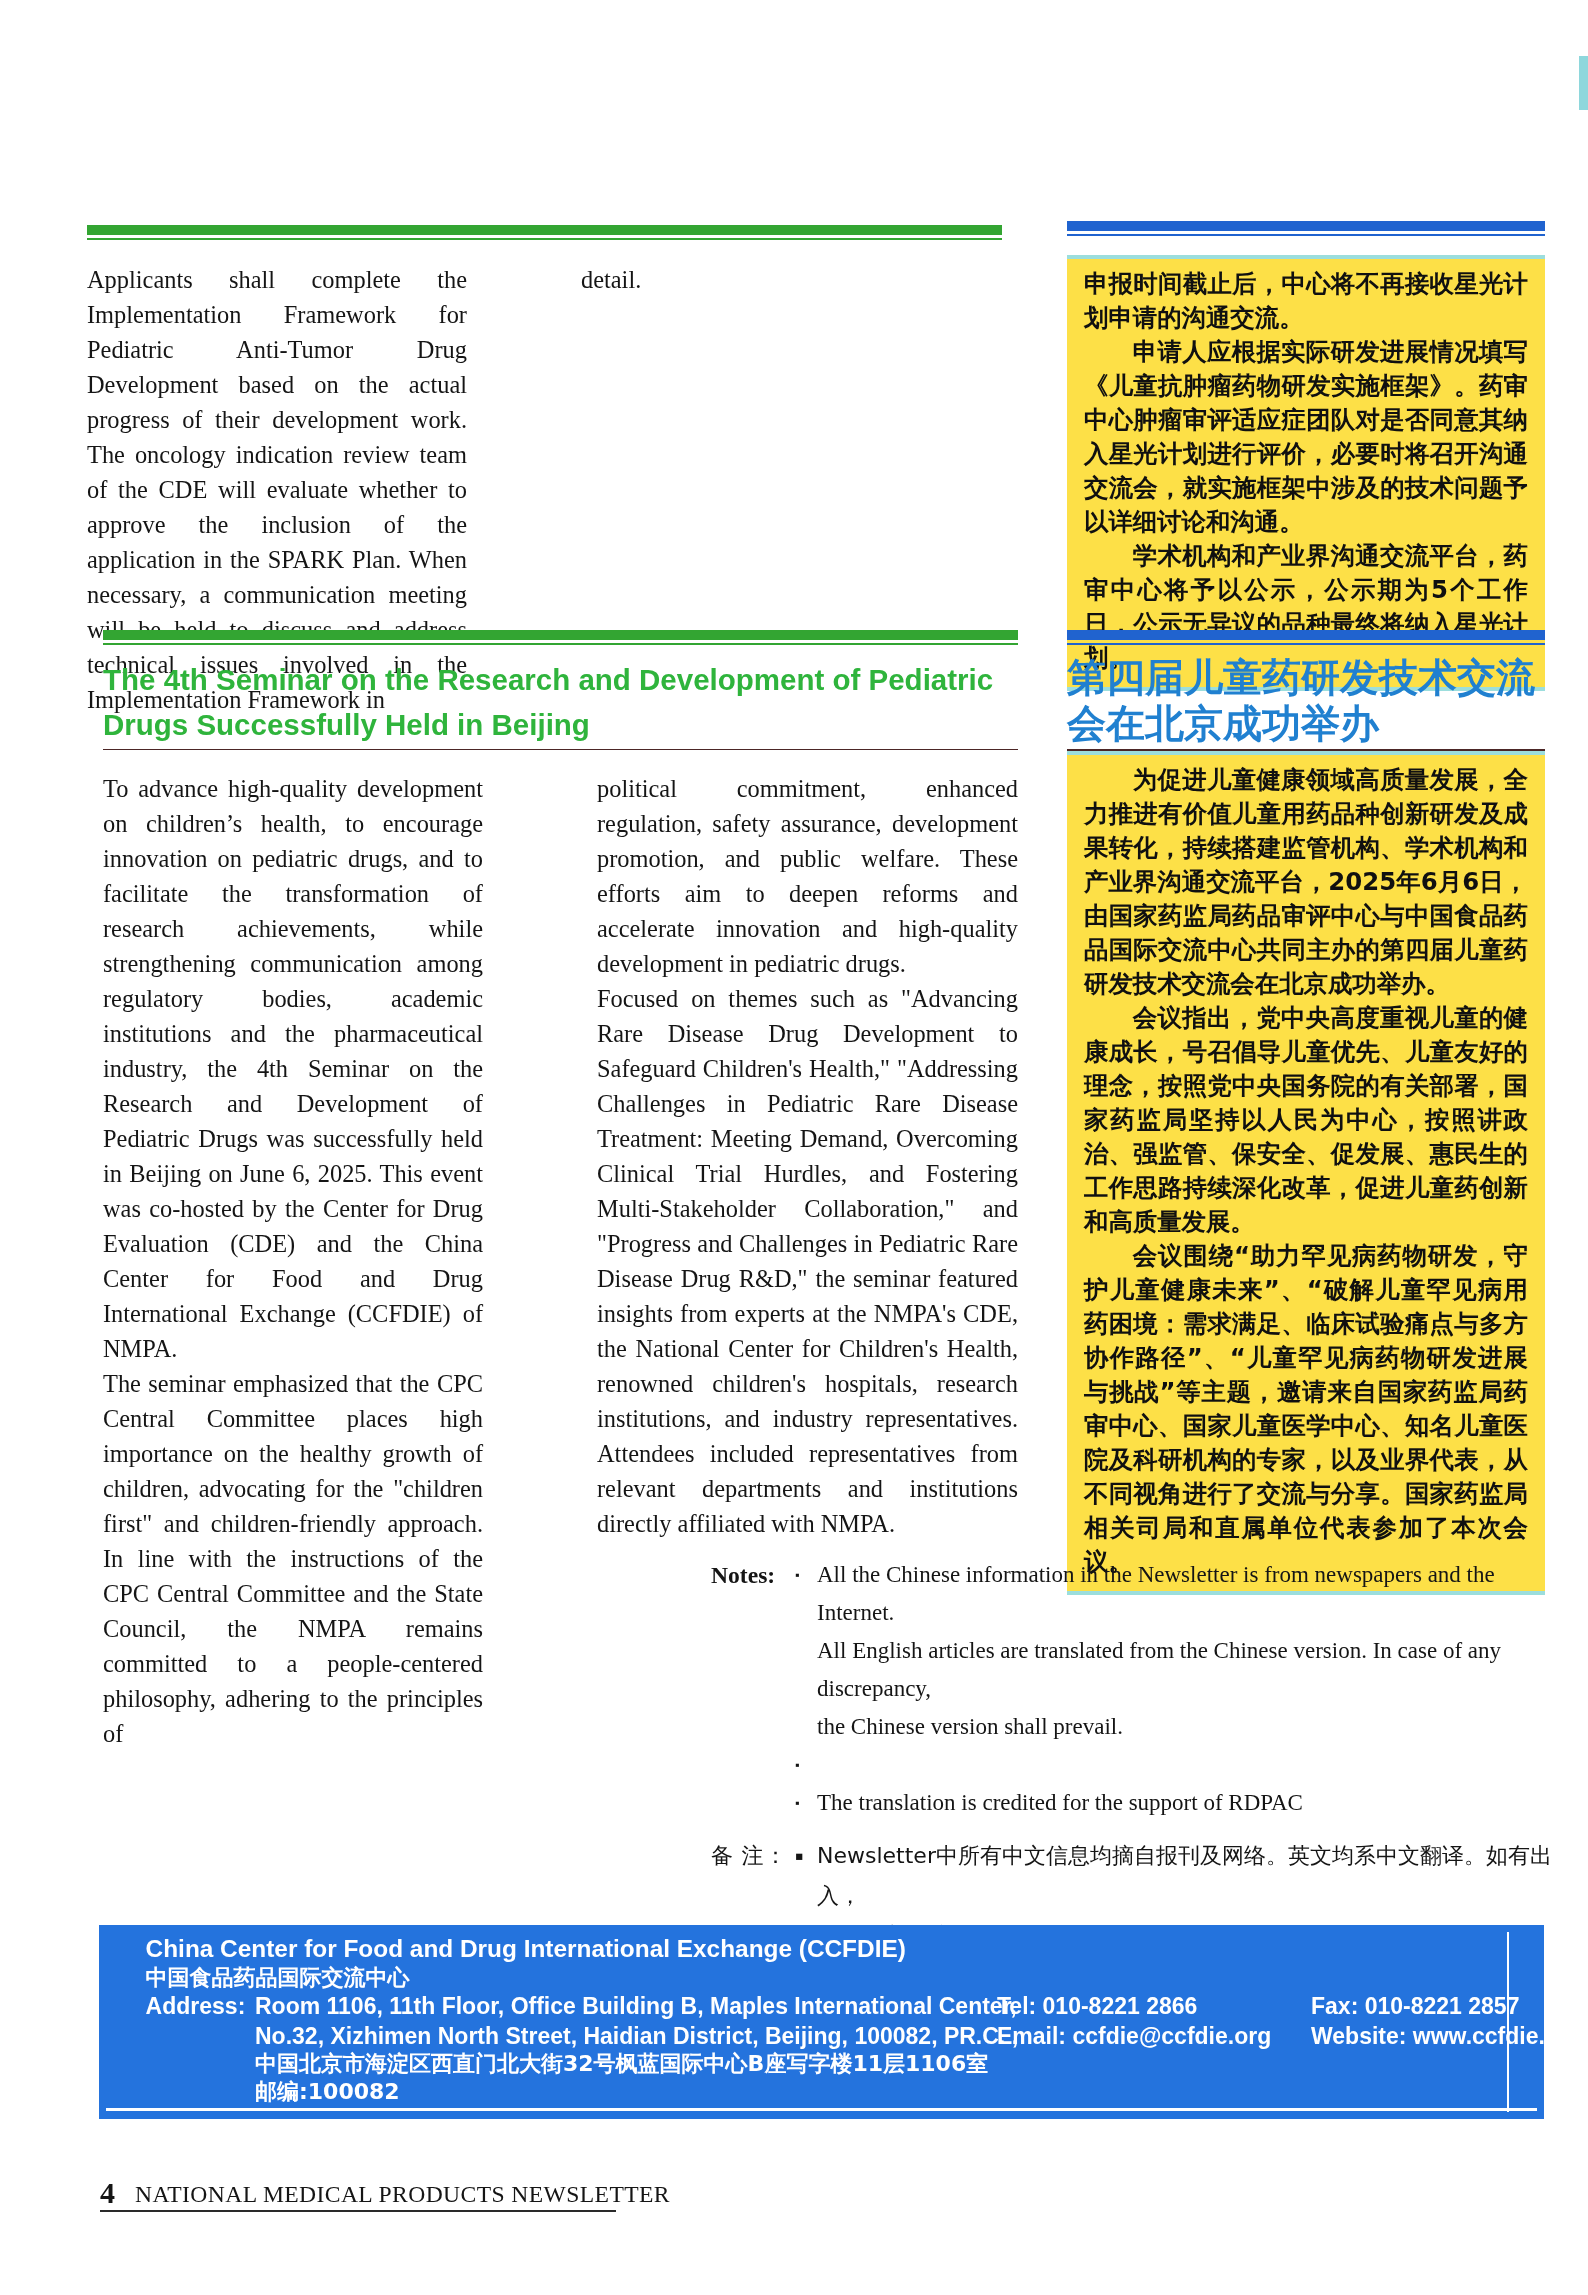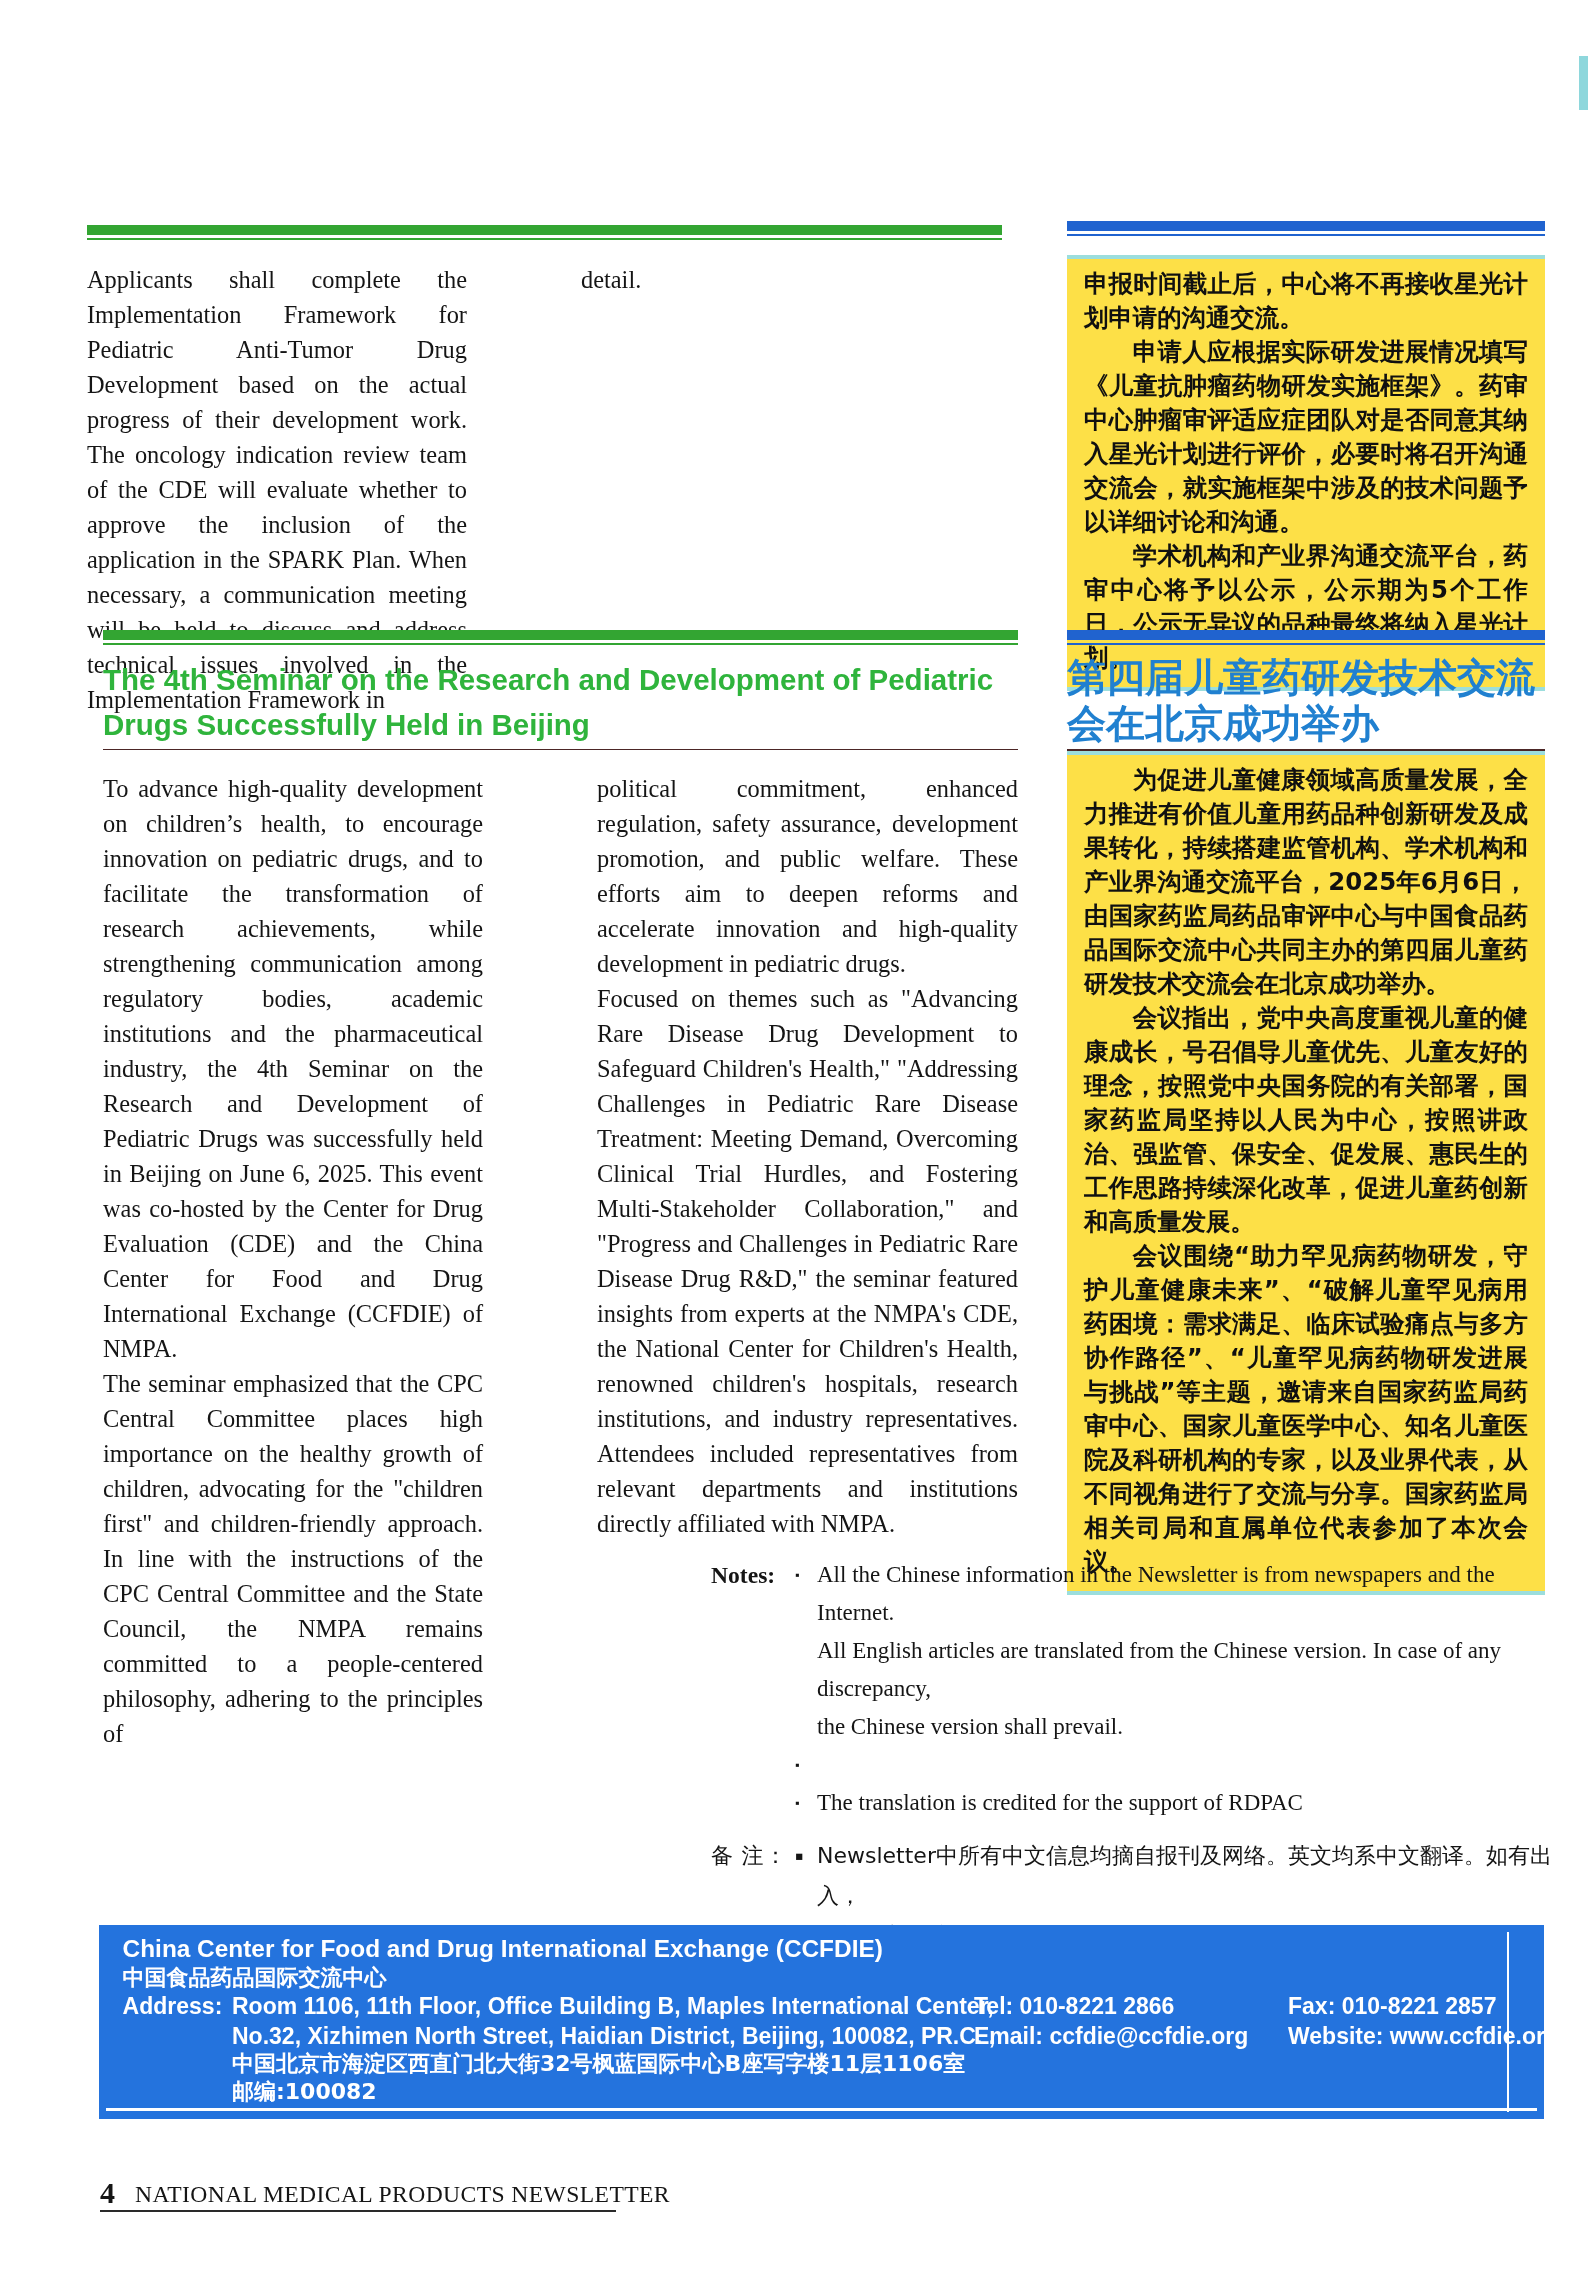--- a/index.html
+++ b/index.html
@@ -51,21 +51,21 @@
   .notes-items{flex:1;}
   .note-item{display:flex;font-size:23px;line-height:38px;}
   .note-item.zh{font-family:"DejaVu Sans",sans-serif;font-size:22px;line-height:40px;}
   .note-item .bullet{width:22px;flex:none;font-size:12.6px;}
   .note-item .note-text{white-space:pre-line;}
 
   
   #footer-box{position:absolute;left:99px;top:1925px;width:1445px;height:194px;
               background:#2473dd;color:#ffffff;font-family:"Liberation Sans",sans-serif;
               font-weight:bold;}
-  #footer-box .fb{position:absolute;font-size:23px;line-height:27px;white-space:nowrap;}
+  #footer-box .fb{position:absolute;font-size:23px;line-height:27px;white-space:nowrap;margin-left:23px;}
   #footer-box .org-en{left:23.6px;top:10px;font-size:24.4px;}
   #footer-box .org-zh{left:23.6px;top:39px;font-size:22px;font-family:"DejaVu Sans",sans-serif;}
   #footer-box .addr-label{left:23.6px;top:68px;}
   #footer-box .a1{left:133px;top:68px;}
   #footer-box .a2{left:133px;top:98px;}
   #footer-box .a3{left:133px;top:125px;font-family:"DejaVu Sans",sans-serif;font-size:22px;}
   #footer-box .a4{left:133px;top:153px;font-family:"DejaVu Sans",sans-serif;font-size:22px;}
   #footer-box .tel{left:875px;top:68px;}
   #footer-box .email{left:875px;top:98px;}
   #footer-box .fax{left:1189px;top:68px;}

